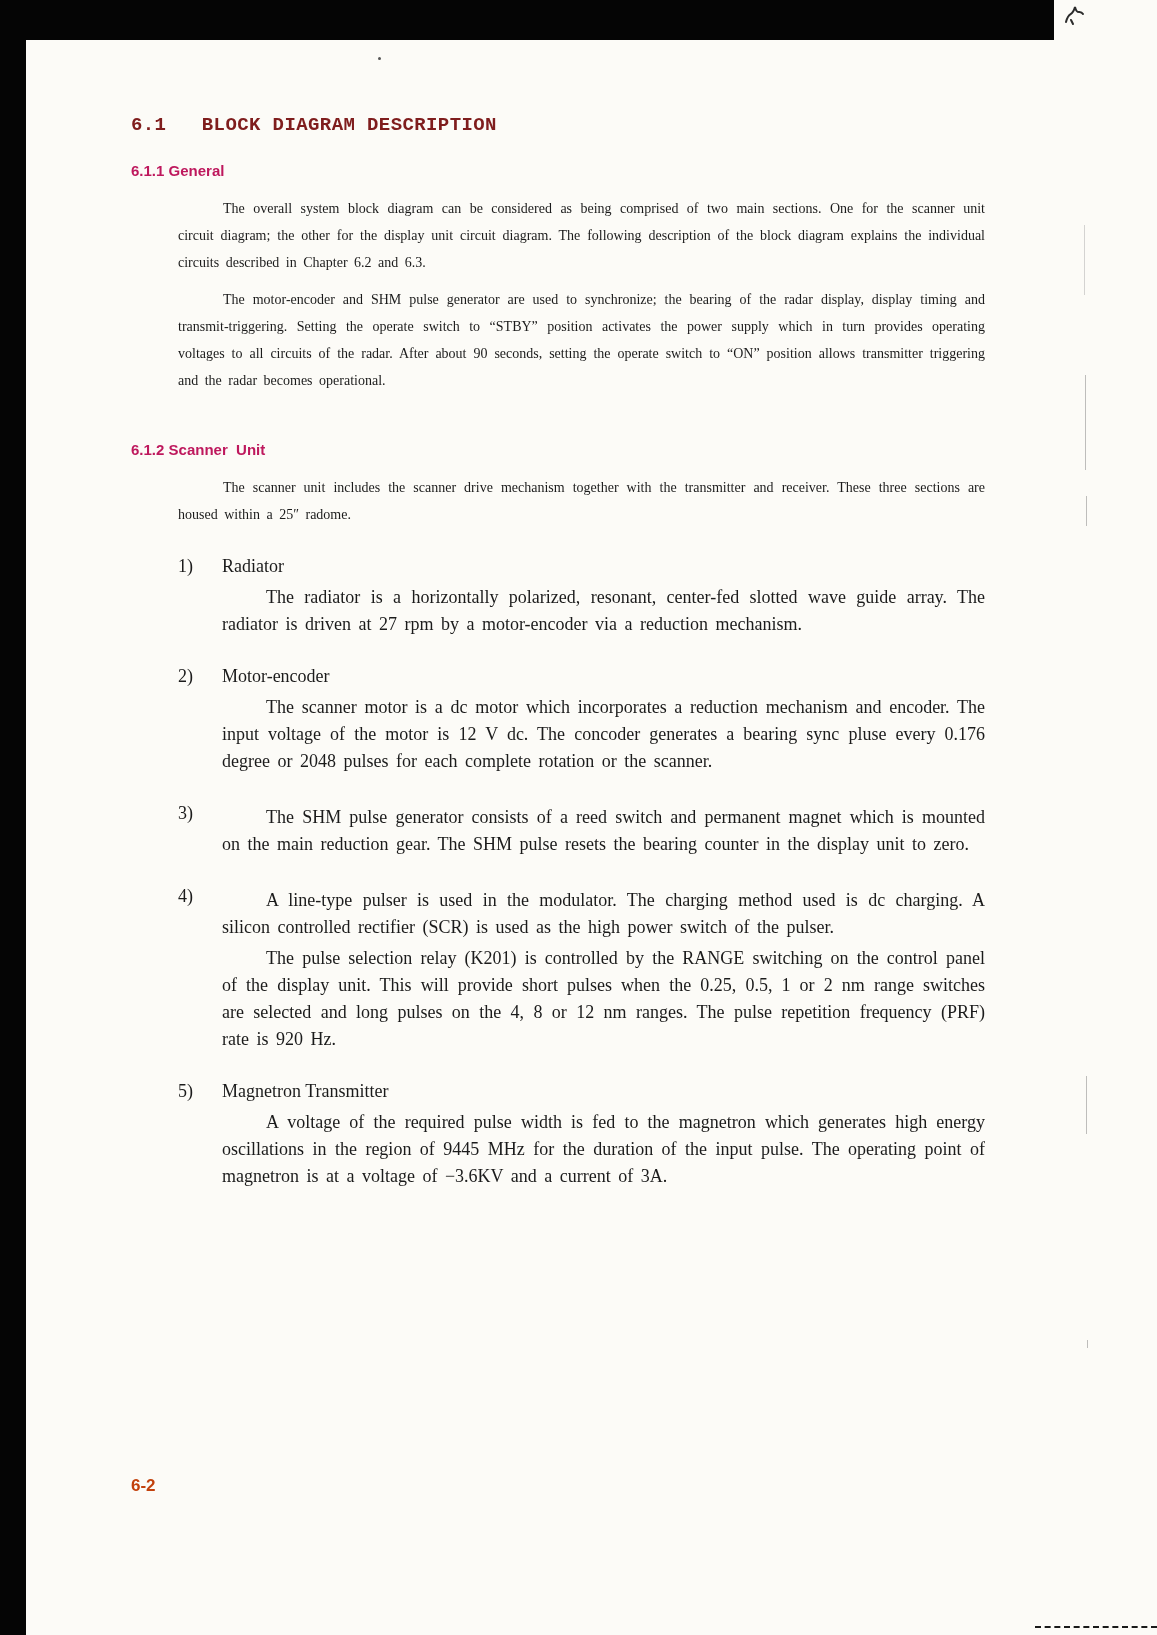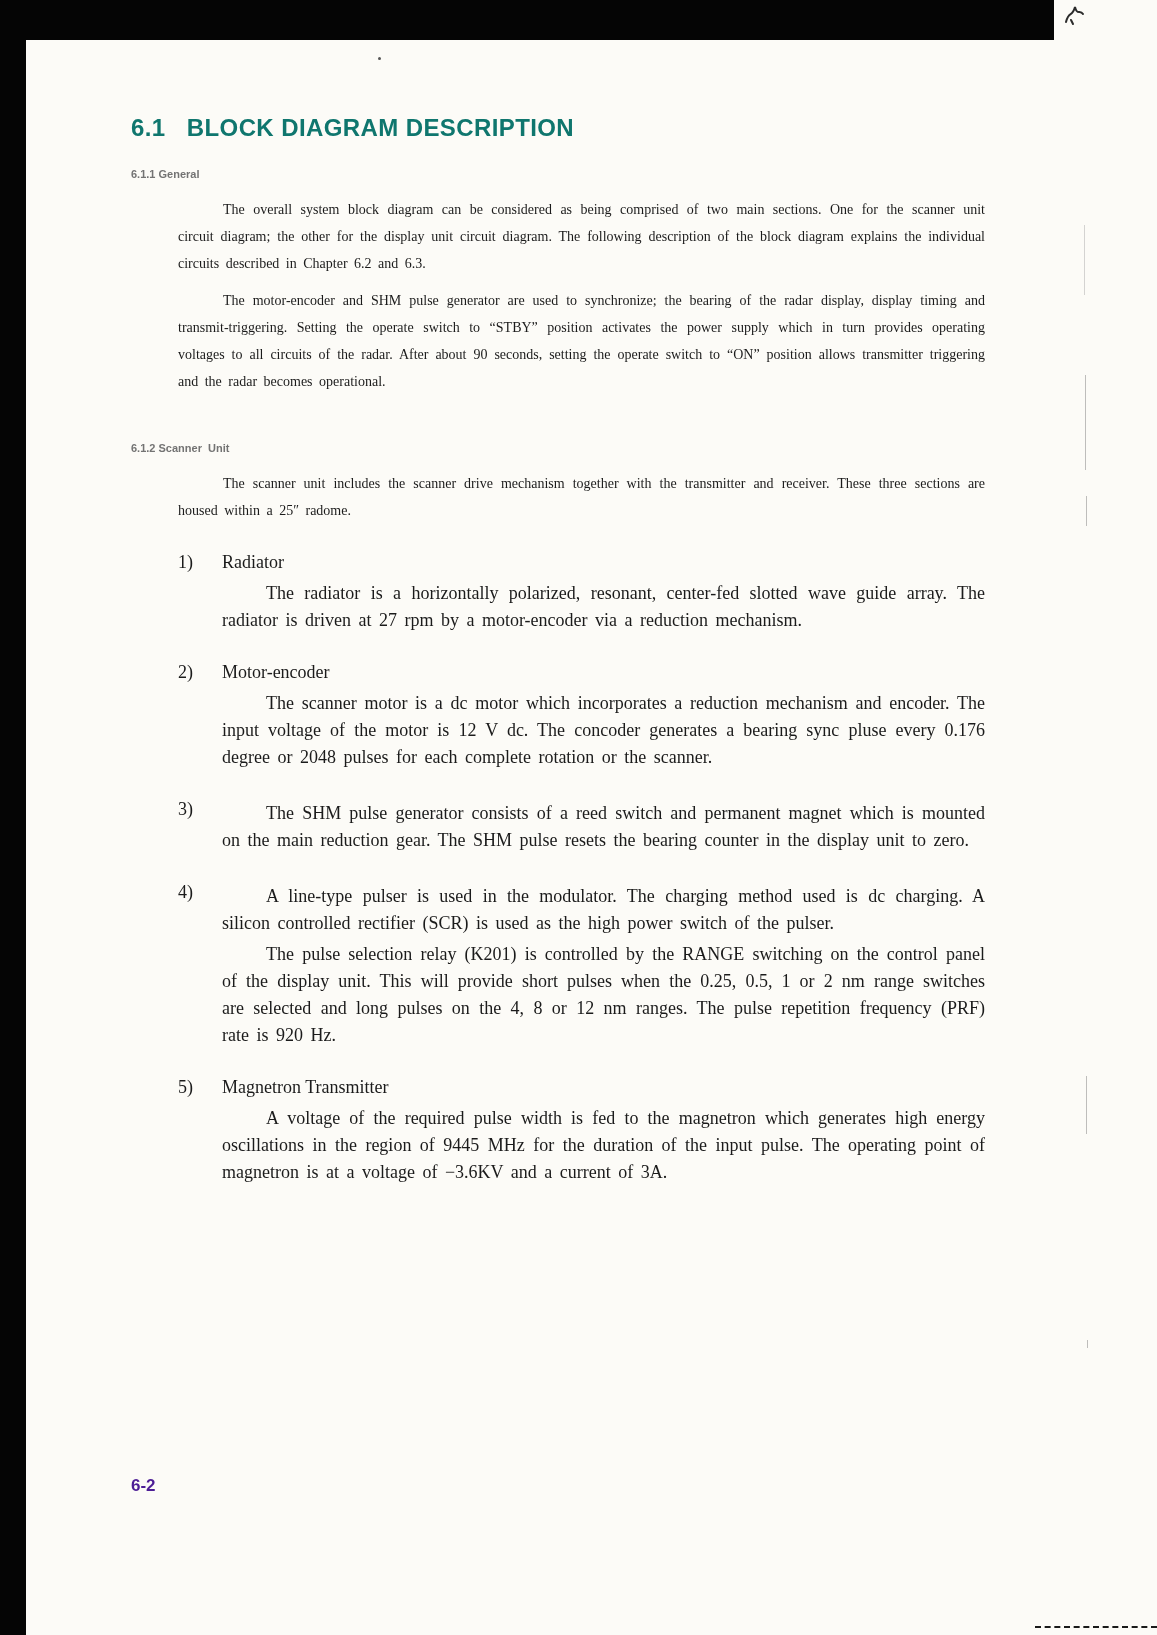--- a/index.html
+++ b/index.html
@@ -60,35 +60,35 @@
   }
 
   
   .content {
     position: absolute;
     left: 131px;
     top: 114px;
     width: 854px;
   }
   .h1 {
-    font-family: Liberation Sans, sans-serif;
+    font-family: Liberation Mono, monospace;
     font-weight: bold;
-    font-size: 24px;
+    font-size: 19px;
     letter-spacing: 0.4px;
     white-space: pre-wrap;
     margin: 0 0 26px 0;
-    color: #0f766e;
+    color: #7f1d1d;
   }
   .h2 {
     font-family: "Liberation Sans", sans-serif;
     font-weight: bold;
-    font-size: 11px;
+    font-size: 15px;
     white-space: pre-wrap;
     margin: 0 0 16px 0;
-    color: #737373;
+    color: #be185d;
   }
   .h2.scanner { margin-top: 47px; }
   p.body {
     font-size: 14px;
     line-height: 27px;
     text-align: justify;
     word-spacing: 3px;
     margin: 0 0 0 47px;
     text-indent: 45px;
     width: 807px;
@@ -118,21 +118,21 @@
     margin: 4px 0 0 0;
     text-indent: 44px;
   }
   .page-number {
     position: absolute;
     left: 131px;
     top: 1476px;
     font-family: "Liberation Sans", sans-serif;
     font-weight: bold;
     font-size: 17px;
-    color: #4c1d95;
+    color: #c2410c;
   }
 </style>
 </head>
 <body>
 
 <div class="page">
 
   <div class="bar-top"></div>
   <div class="bar-left"></div>
   <svg class="squiggle" viewBox="0 0 32 24">

